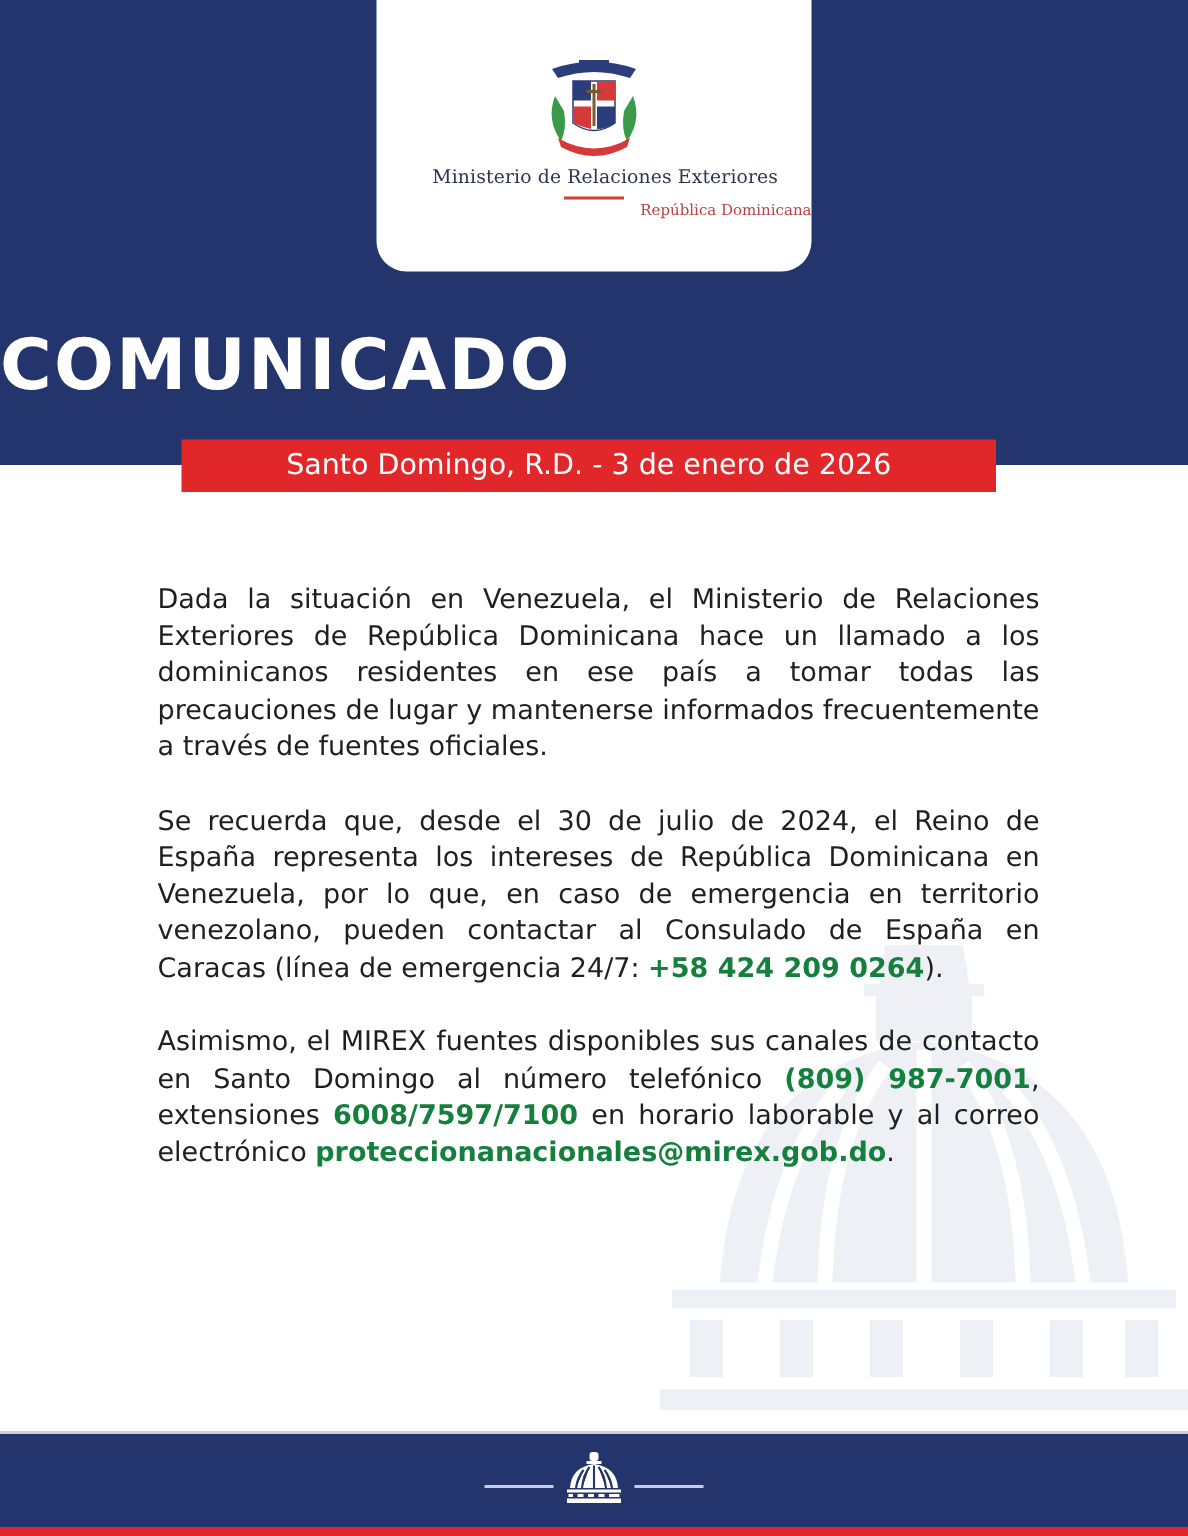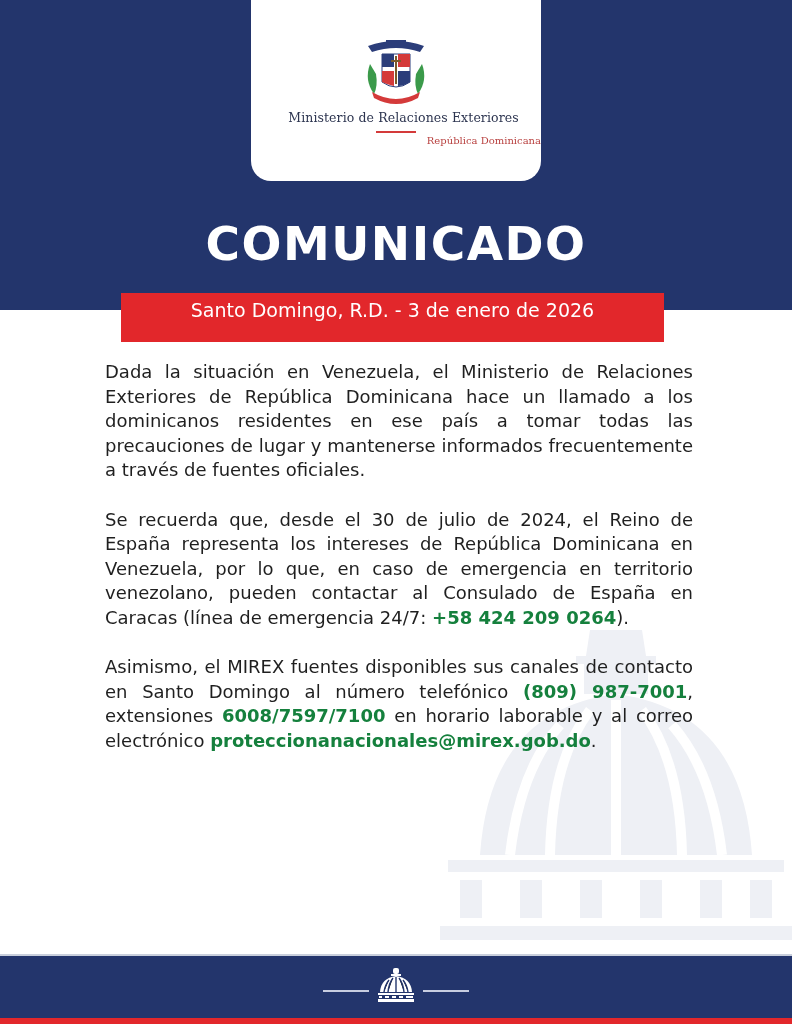--- a/index.html
+++ b/index.html
@@ -3,24 +3,24 @@
 <meta charset="utf-8">
 <style>
   html, body { margin: 0; padding: 0; }
   body { width: 792px; height: 1024px; position: relative; overflow: hidden; background: #ffffff; font-family: "Liberation Sans", "DejaVu Sans", sans-serif; }
   .header-band { position: absolute; left: 0; top: 0; width: 792px; height: 310px; background: #23356c; }
   .logo-card { position: absolute; left: 251px; top: 0; width: 290px; height: 181px; background: #ffffff; border-radius: 0 0 20px 20px; }
   .emblem { position: absolute; left: 358px; top: 34px; width: 76px; height: 76px; }
   .ministry-name { position: absolute; left: 251px; top: 110px; width: 305px; text-align: center; font-family: "DejaVu Serif", "Liberation Serif", serif; font-size: 12.5px; color: #2d3550; letter-spacing: 0.1px; }
   .red-divider { position: absolute; left: 376px; top: 131px; width: 40px; height: 2px; background: #d43a3a; }
   .republic-name { position: absolute; left: 251px; top: 135px; width: 290px; text-align: right; font-family: "DejaVu Serif", "Liberation Serif", serif; font-size: 10px; color: #b8403f; }
-  .title { position: absolute; left: 0; top: 216px; width: 792px; text-align: center; color: #ffffff; font-family: "DejaVu Sans", sans-serif; font-weight: bold; font-size: 47px; letter-spacing: 1.5px; }
-  .date-banner { position: absolute; left: 121px; top: 293px; width: 543px; height: 49px; background: #e2272b; color: #ffffff; font-family: "DejaVu Sans", sans-serif; font-size: 19px; text-align: center; line-height: 35px; }
+  .title { position: absolute; left: 0; top: 216px; width: 792px; text-align: left; color: #ffffff; font-family: "DejaVu Sans", sans-serif; font-weight: bold; font-size: 47px; letter-spacing: 1.5px; }
+  .date-banner { position: absolute; left: 121px; top: 293px; width: 543px; height: 35px; background: #e2272b; color: #ffffff; font-family: "DejaVu Sans", sans-serif; font-size: 19px; text-align: center; line-height: 35px; }
   .watermark { position: absolute; left: 440px; top: 630px; width: 352px; height: 325px; }
-  .body-text { position: absolute; left: 105px; top: 360px; width: 588px; color: #1f1f1f; font-family: "DejaVu Sans", sans-serif; font-size: 18px; line-height: 24.5px; text-align: justify; }
+  .body-text { position: absolute; left: 105px; top: 388px; width: 588px; color: #1f1f1f; font-family: "DejaVu Sans", sans-serif; font-size: 18px; line-height: 24.5px; text-align: justify; }
   .body-text p { margin: 0 0 25px 0; }
   .body-text b { font-weight: bold; color: #15803d; }
   .footer-line { position: absolute; left: 0; top: 954px; width: 792px; height: 2px; background: #c9cfdc; }
   .footer-band { position: absolute; left: 0; top: 956px; width: 792px; height: 62px; background: #23356c; }
   .footer-red { position: absolute; left: 0; top: 1018px; width: 792px; height: 6px; background: #e2272b; }
   .footer-rule { position: absolute; top: 990px; height: 2px; background: #c7cde0; width: 46px; }
   .footer-dome { position: absolute; left: 378px; top: 968px; width: 36px; height: 34px; }
 </style>
 </head>
 <body>

